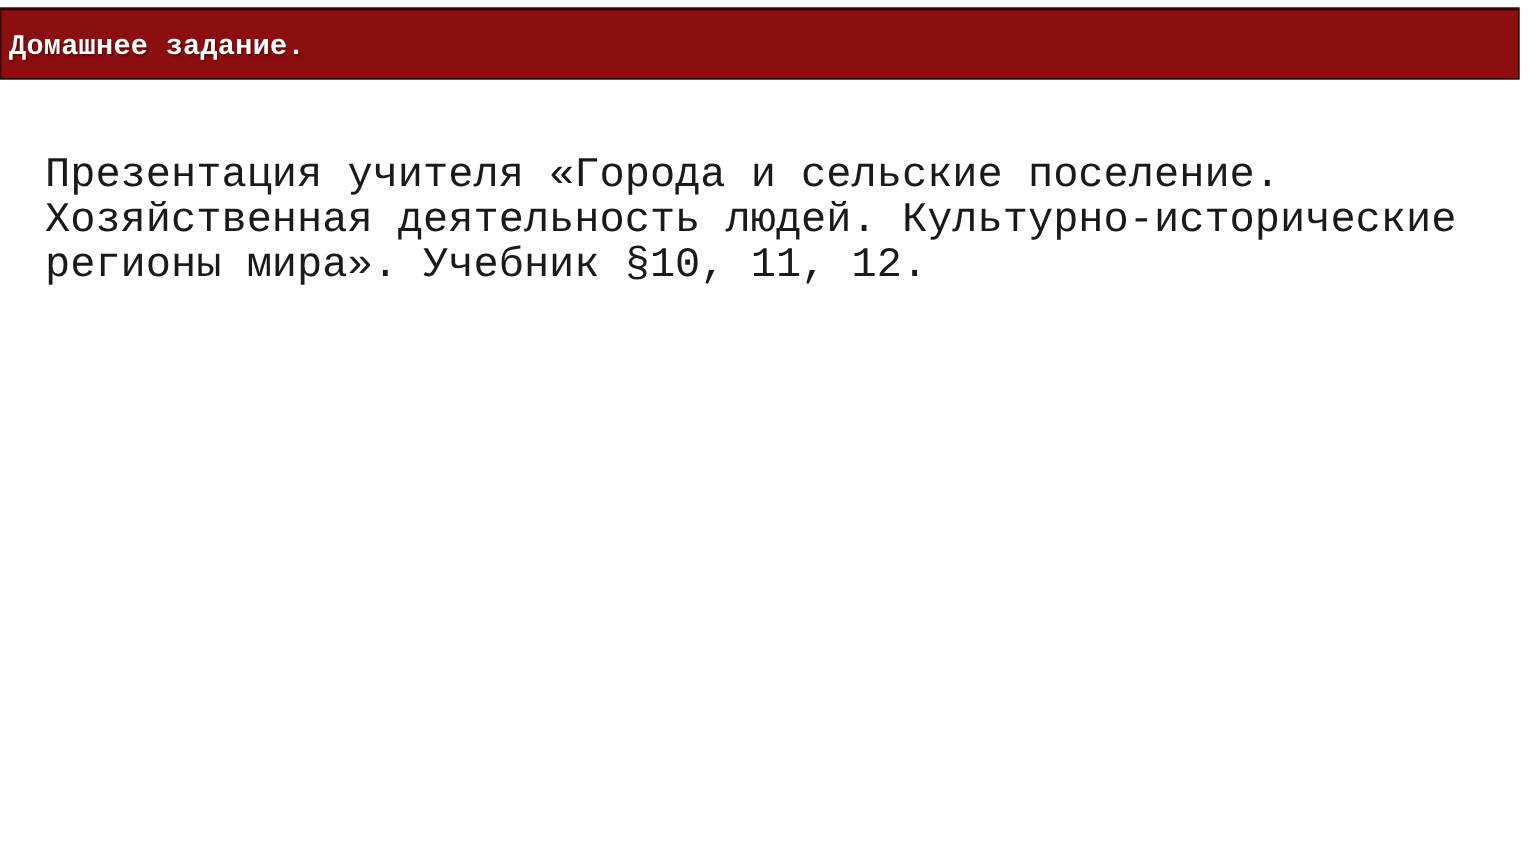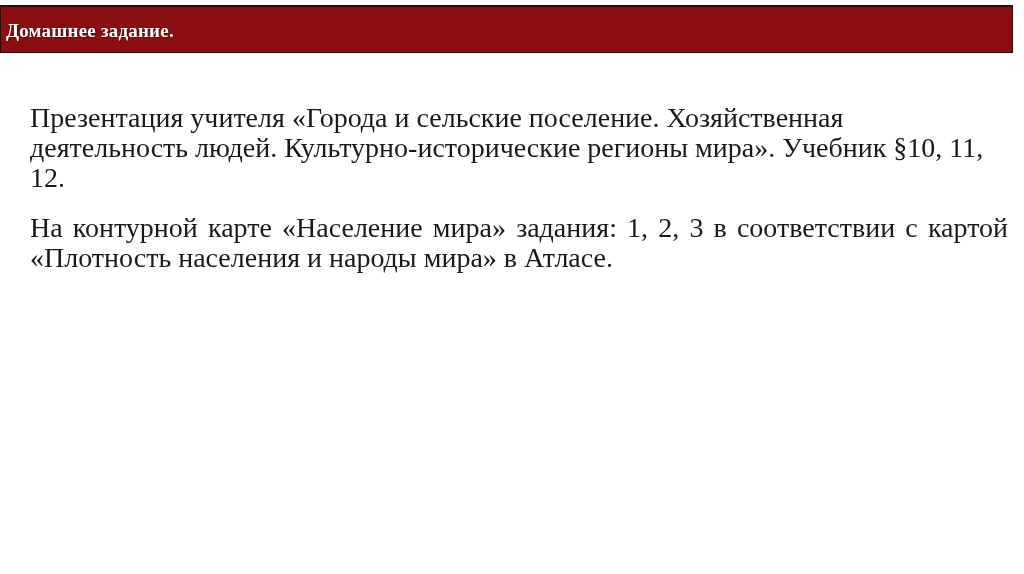--- a/index.html
+++ b/index.html
@@ -5,21 +5,21 @@
   html, body {
     margin: 0;
     padding: 0;
     background: #ffffff;
   }
   .slide {
     position: relative;
     width: 1024px;
     height: 574px;
     background: var(--page-bg, #ffffff);
-    font-family: Liberation Serif, serif;
+    font-family: Liberation Mono, monospace;
     overflow: hidden;
   }
   .title-bar {
     position: absolute;
     left: 0;
     top: 5px;
     width: 1011px;
     height: 45px;
     background: var(--header-bg, #8B0E10);
     border: 1px solid var(--header-border, #2F0A0C);
@@ -62,16 +62,15 @@
 <body>
 
 <div class="slide">
 
   <div class="title-bar">
     <span class="title-text">Домашнее задание.</span>
   </div>
 
   <div class="content">
     <p class="para-1">Презентация учителя «Города и сельские поселение. Хозяйственная деятельность людей. Культурно-исторические регионы мира». Учебник §10, 11, 12.</p>
-    <p class="para-2">На контурной карте «Население мира» задания: 1, 2, 3 в соответствии с картой «Плотность населения и народы мира» в Атласе.</p>
   </div>
 
 </div>
 
 </body></html>

